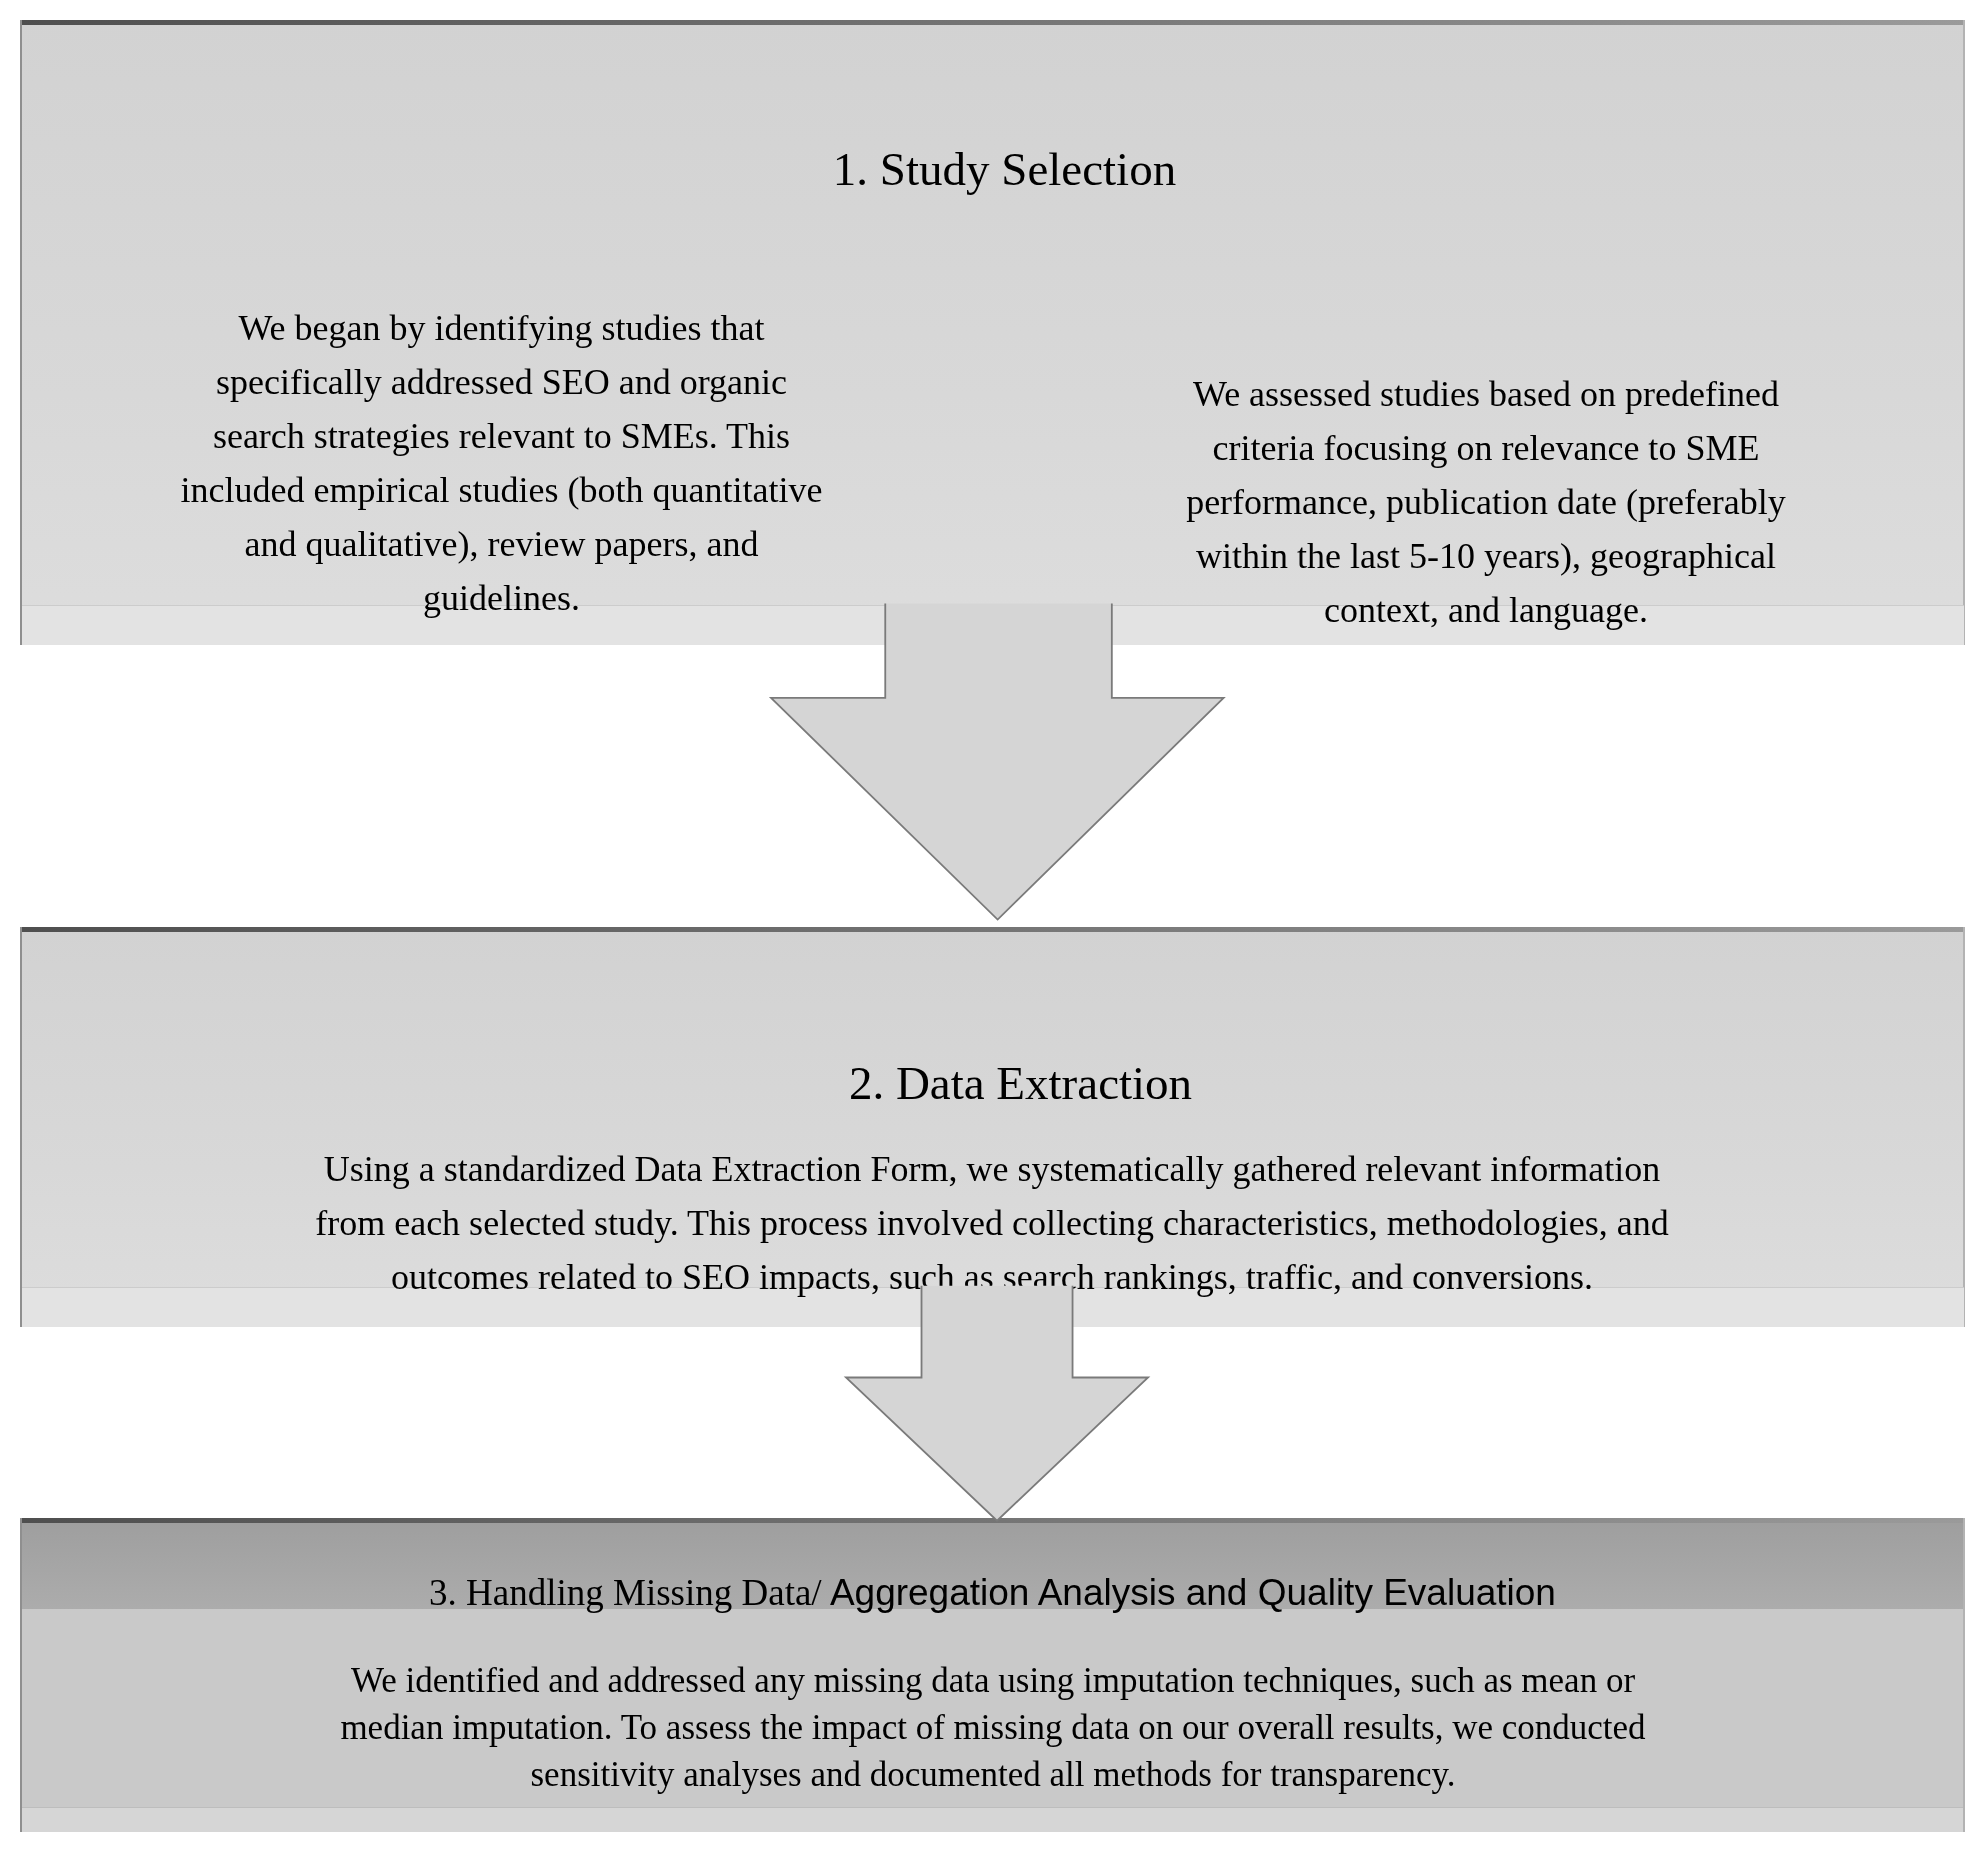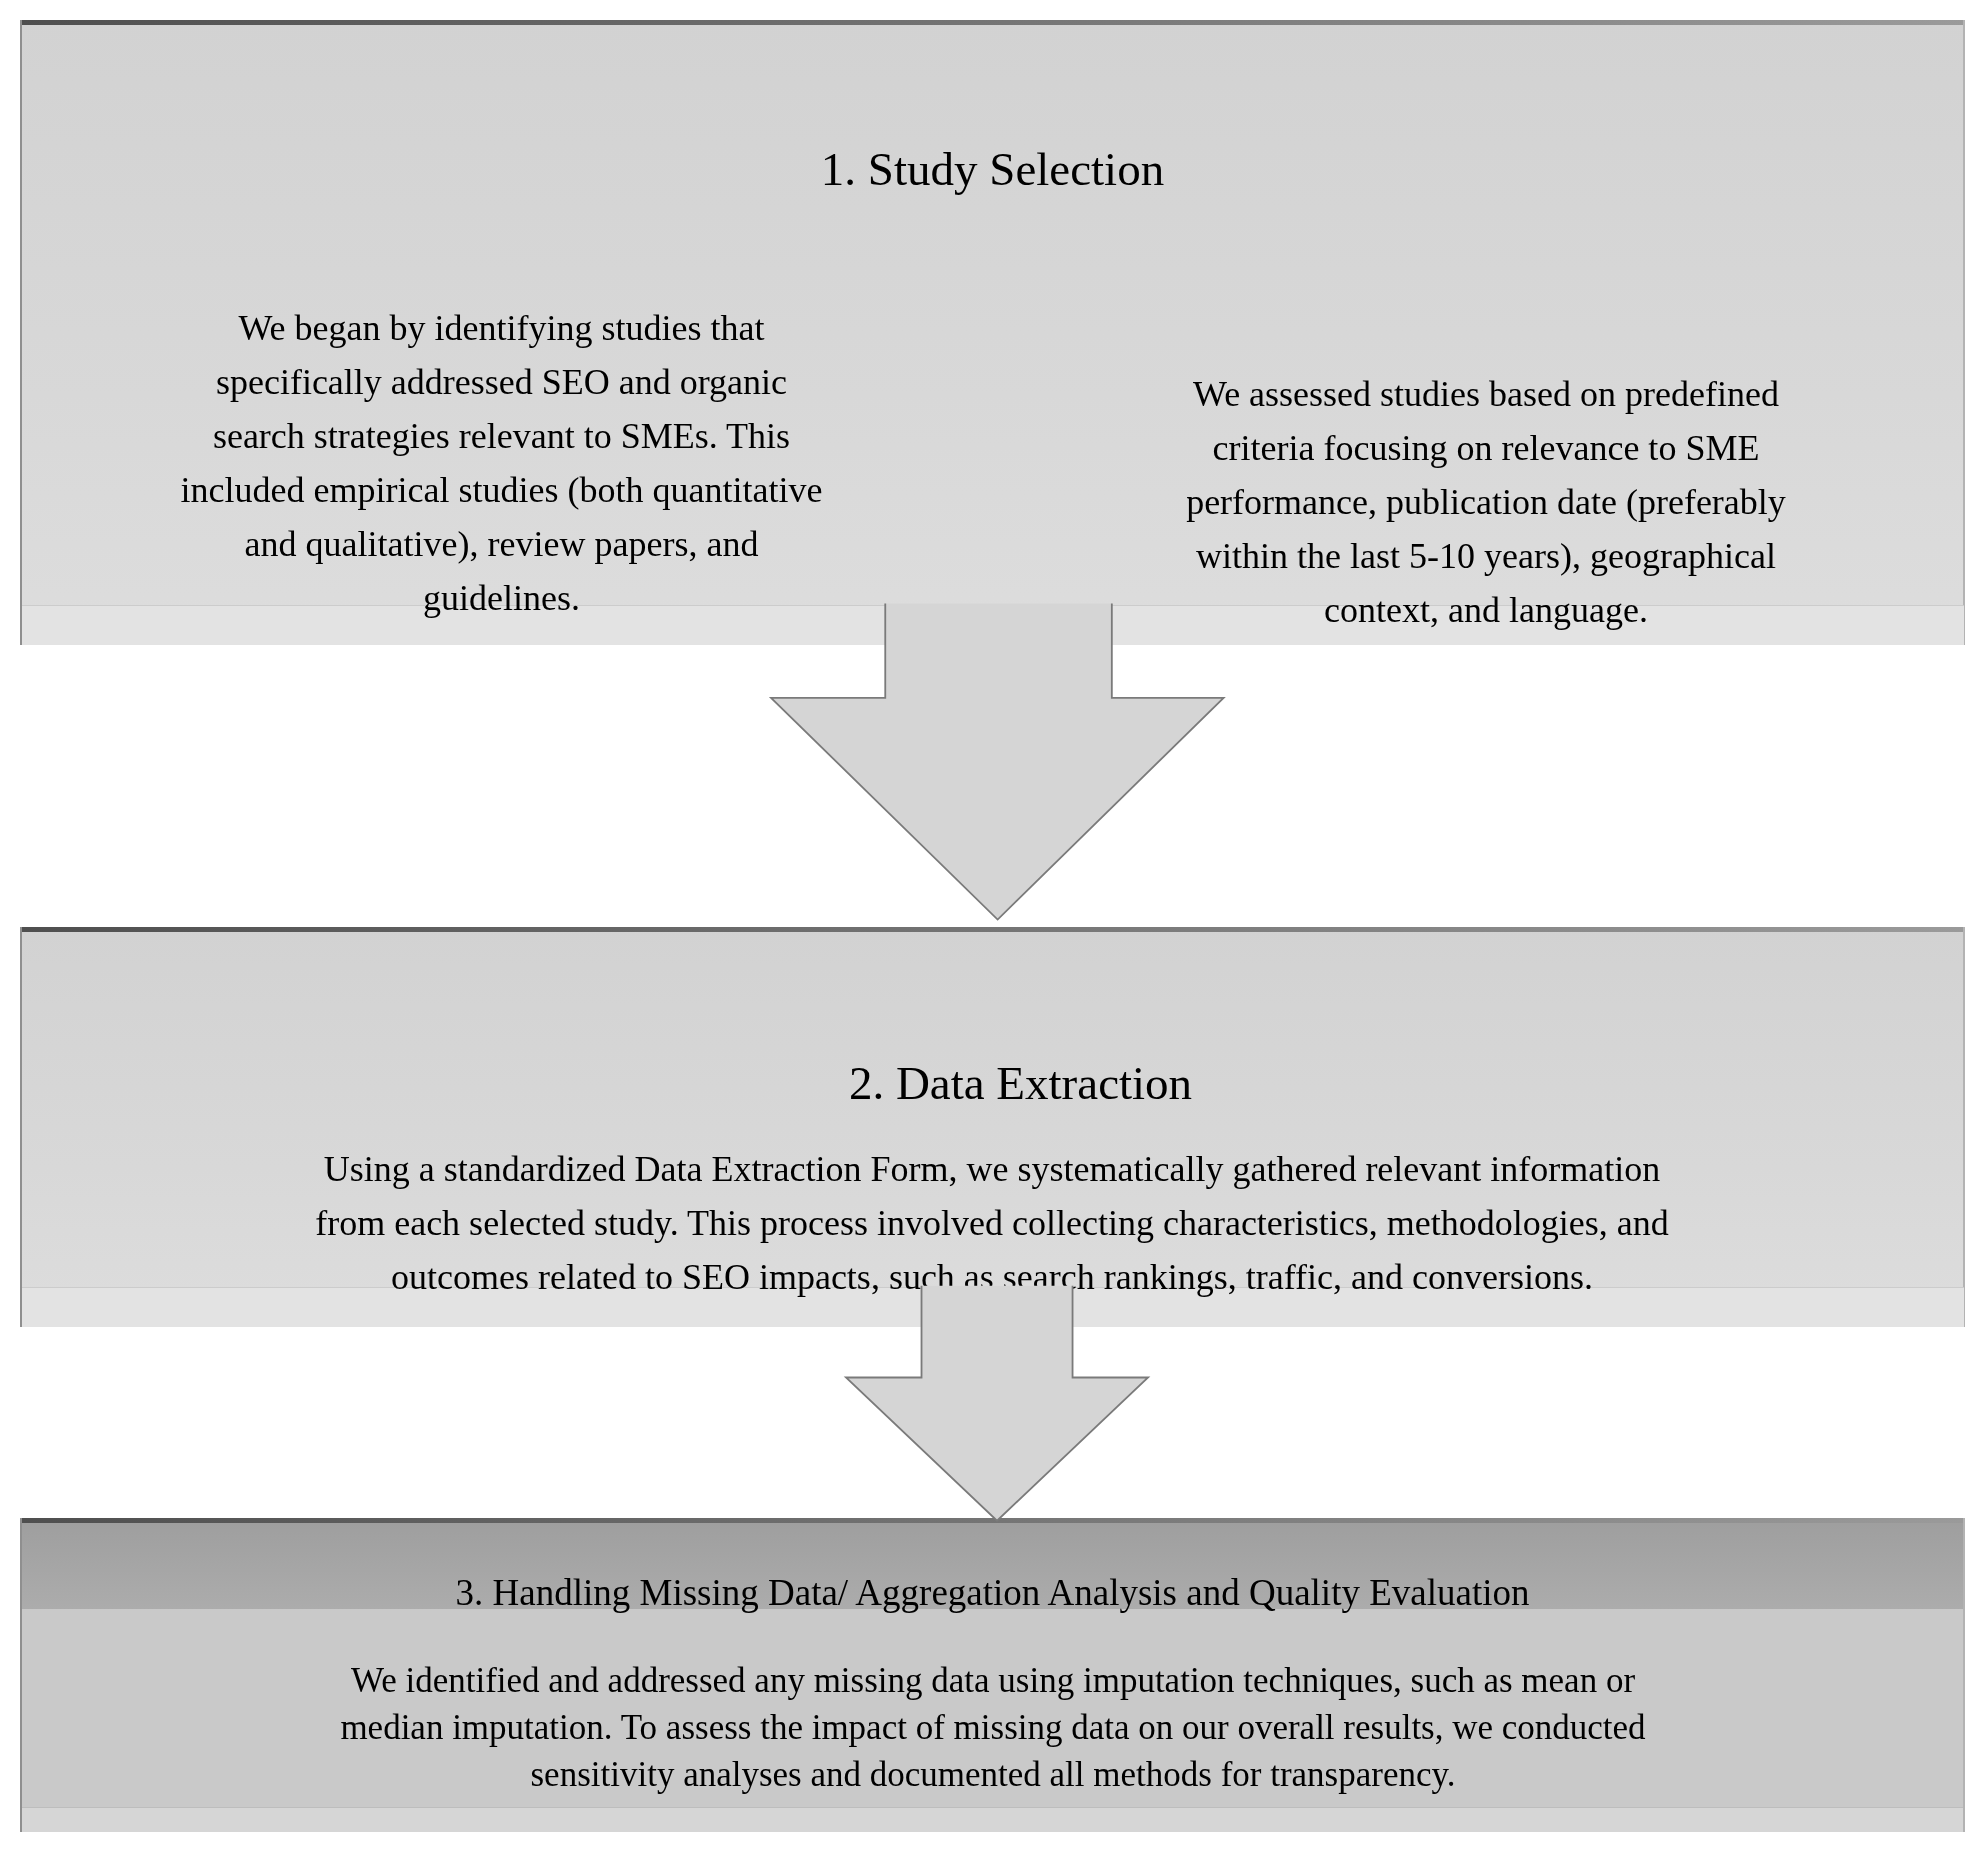--- a/index.html
+++ b/index.html
@@ -17,24 +17,24 @@
   #box3-header{position:absolute;top:0;left:0;right:0;height:91px;
        background:linear-gradient(180deg,#9e9e9e,#acacac);}
   #box3-footer{position:absolute;bottom:0;left:0;right:0;height:24px;background:#d6d6d6;border-top:1.2px solid #bdbdbd;}
   .band{position:absolute;height:39px;background:#e3e3e3;border-top:1.2px solid #cccccc;}
   #band1-left{left:22.4px;top:605px;width:863px;}
   #band1-right{left:1112px;top:605px;width:852px;}
   #band2-left{left:22.4px;top:1287px;width:899px;}
   #band2-right{left:1073px;top:1287px;width:891px;}
   .step-title{position:absolute;left:20px;width:1945px;text-align:center;
        font-size:47px;line-height:60px;white-space:pre-line;}
-  #box1-title{top:139px;}
+  #box1-title{top:139px;margin-left:12px;}
   #box2-title{top:1053px;padding-left:28px;}
   #box3-title{top:1567px;font-size:37px;line-height:51px;}
-  #box3-title .t-sans{font-family:Liberation Serif, serif;}
+  #box3-title .t-sans{font-family:Liberation Sans, sans-serif;}
   .para{position:absolute;text-align:center;white-space:pre-line;font-size:36px;line-height:54px;}
   #box1-col-left{left:18px;top:301px;width:967px;}
   #box1-col-right{left:1045px;top:326px;width:882px;margin-top:41px;}
   #box2-body{left:60px;top:1142px;width:1864px;}
   #box3-body{left:91px;top:1657px;width:1804px;font-size:35px;line-height:47px;text-align:center;}
   #arrow-layer{position:absolute;left:0;top:0;width:1985px;height:1850px;pointer-events:none;}
 </style>
 </head>
 <body>
 

